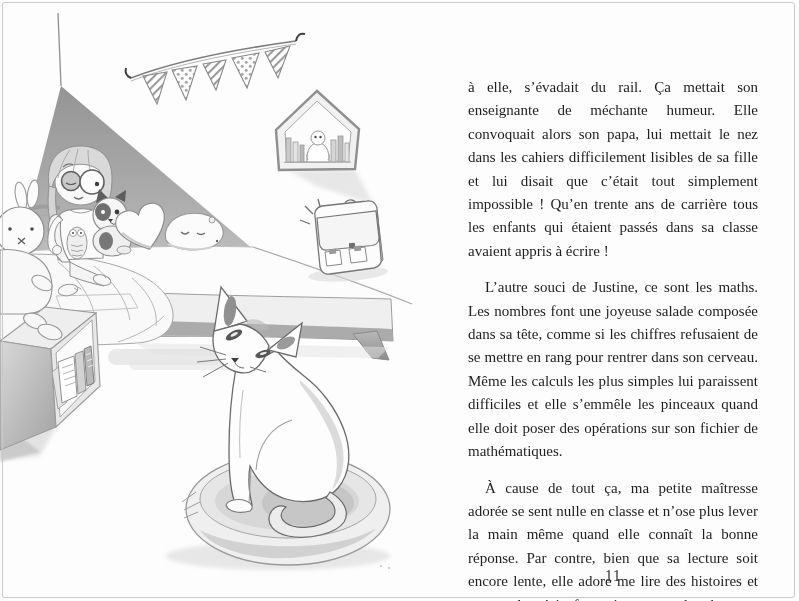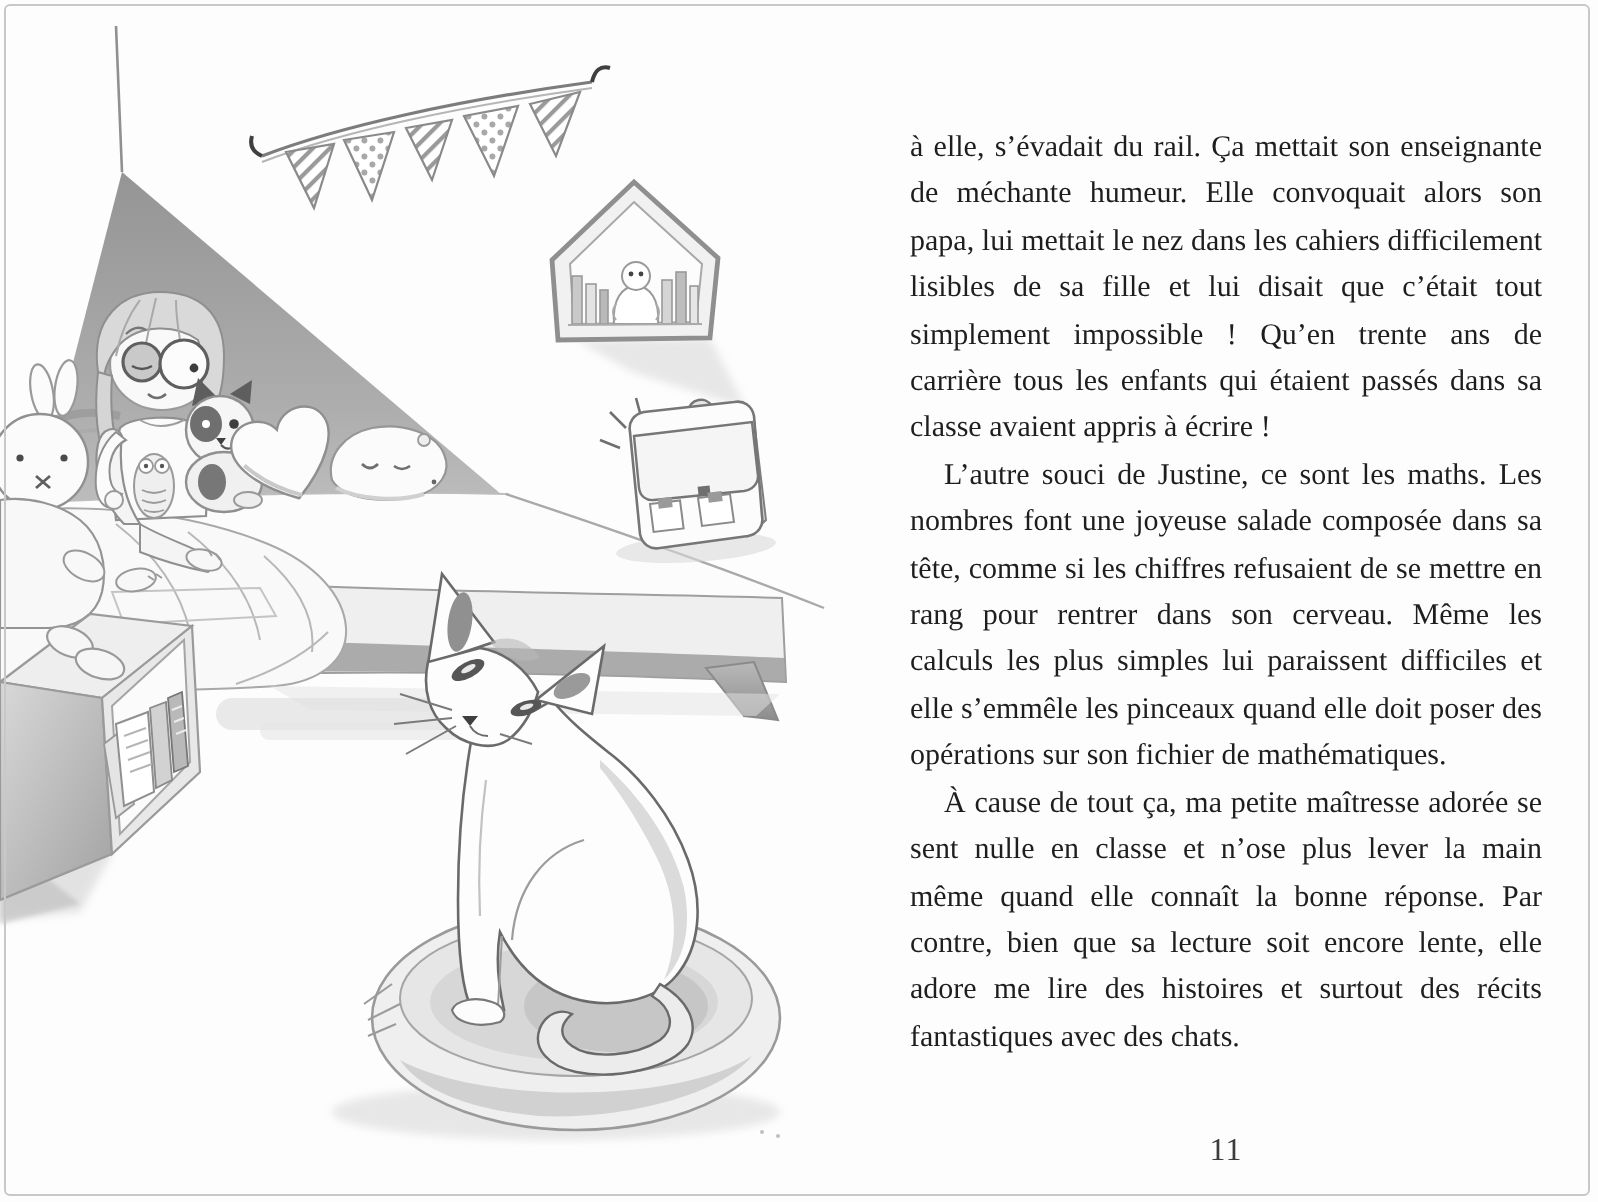--- a/index.html
+++ b/index.html
@@ -11,21 +11,21 @@
   .frame{
     position:absolute;left:2px;top:2px;width:791px;height:594px;
     border:1px solid #c8c8c8;border-radius:3px;pointer-events:none;
   }
   .illustration{position:absolute;left:0;top:0}
   .text-col{
     position:absolute;left:455px;top:63px;width:316px;
     font-size:15px;line-height:23.4px;color:#1e1e1e;
     text-align:justify;hyphens:auto;-webkit-hyphens:auto;
   }
-  .text-col p{margin:0;text-indent:17px}
+  .text-col p{margin:13px;text-indent:17px}
   .text-col p.continuation{text-indent:0}
   .page-number{
     position:absolute;left:455px;top:567px;width:316px;
     text-align:center;font-size:16px;color:#3c3c3c;letter-spacing:.5px;
   }
 </style>
 </head>
 <body>
 
 <svg class="illustration" width="440" height="601" viewBox="0 0 440 601">

